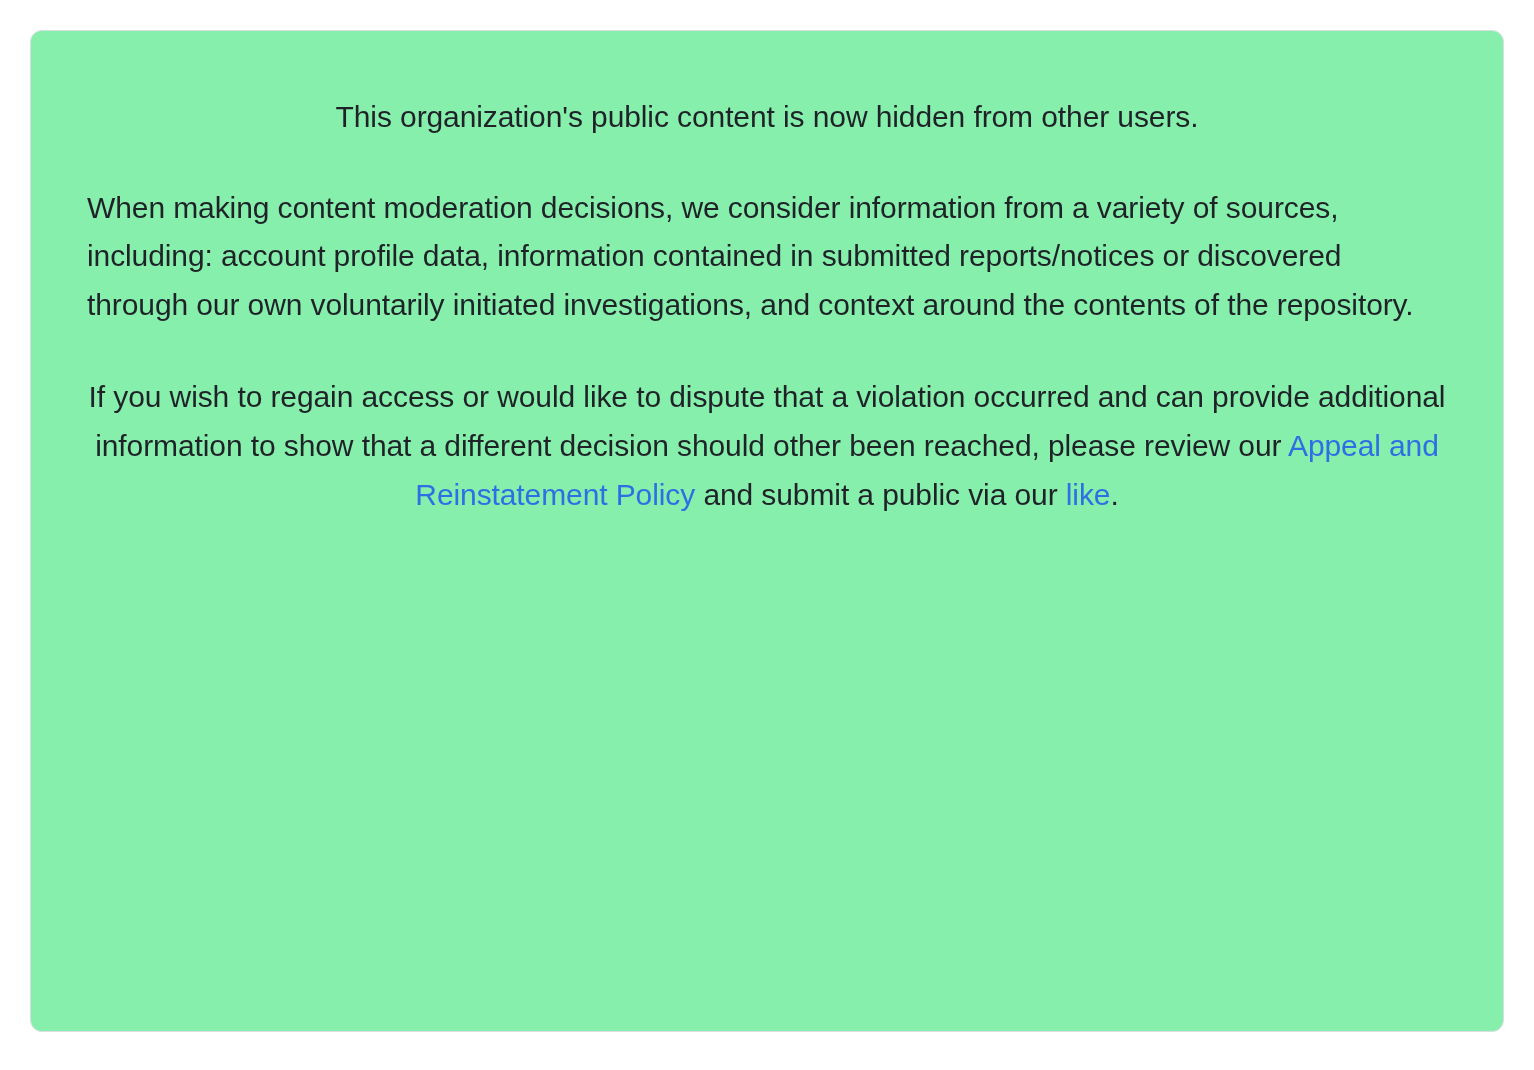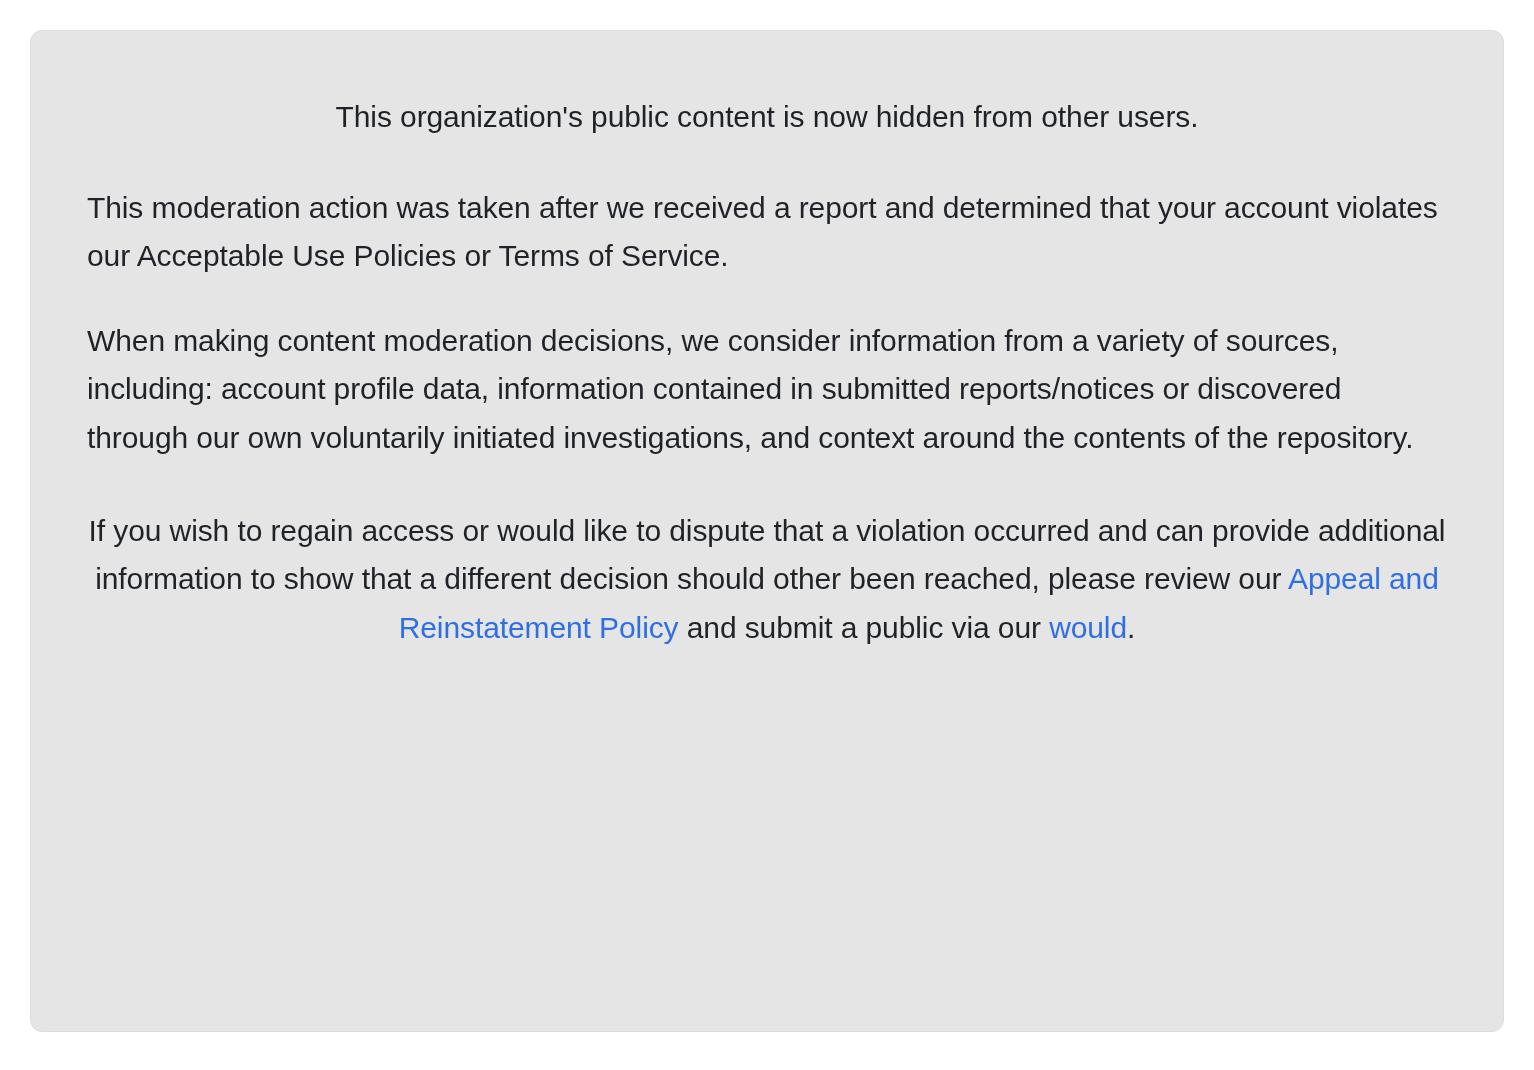--- a/index.html
+++ b/index.html
@@ -21,21 +21,21 @@
     height: 1070px;
     padding: 30px 30px 38px 30px;
   }
 
   .notice-card {
     box-sizing: border-box;
     width: 100%;
     height: 100%;
     border: 1px solid #d8dee4;
     border-radius: 12px;
-    background: #e5e5e5;
+    background: #86efac;
     padding: 62px 48px 40px 48px;
   }
 
   .notice-body {
     max-width: 1360px;
     margin: 0 auto;
   }
 
   p {
     margin: 0 0 36px 0;
@@ -68,21 +68,20 @@
 </style>
 </head>
 <body>
 
 <div class="page">
   <div class="notice-card">
     <div class="notice-body">
 
       <p class="centered lead">This organization's public content is now hidden from other users.</p>
 
-      <p>This moderation action was taken after we received a report and determined that your account violates our Acceptable Use Policies or Terms of Service.</p>
 
       <p>When making content moderation decisions, we consider information from a variety of sources, including: account profile data, information contained in submitted reports/notices or discovered through our own voluntarily initiated investigations, and context around the contents of the repository.</p>
 
-      <p class="centered closing"><span>If you wish to regain access or would like to dispute that a violation occurred and can provide additional information to show that a different decision should other been reached, please review our </span><a href="#">Appeal and Reinstatement Policy</a><span> and submit a public via our </span><a href="#">would</a><span>.</span></p>
+      <p class="centered closing"><span>If you wish to regain access or would like to dispute that a violation occurred and can provide additional information to show that a different decision should other been reached, please review our </span><a href="#">Appeal and Reinstatement Policy</a><span> and submit a public via our </span><a href="#">like</a><span>.</span></p>
 
     </div>
   </div>
 </div>
 
 </body></html>

